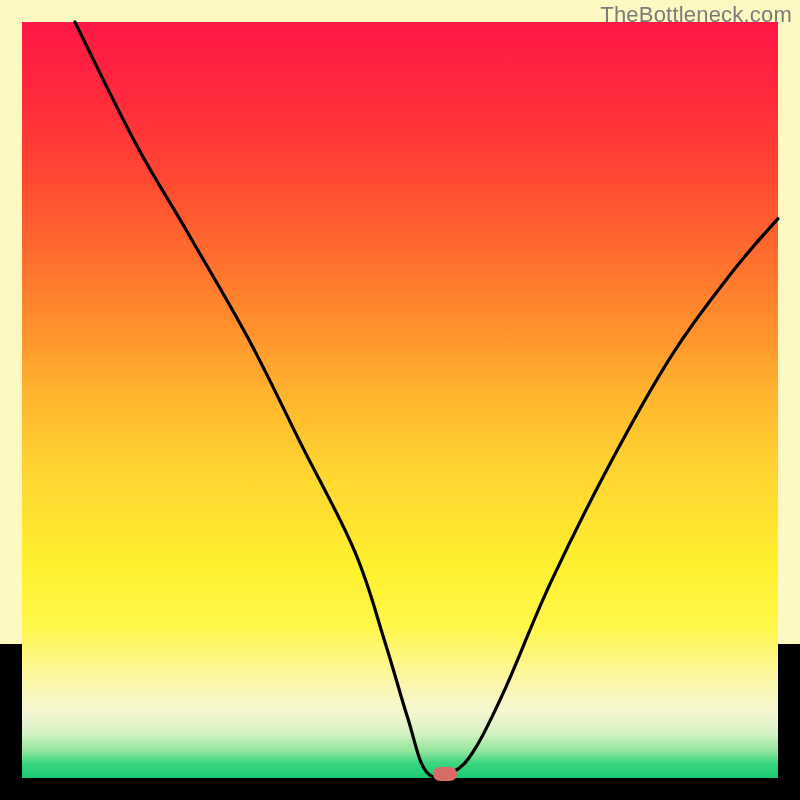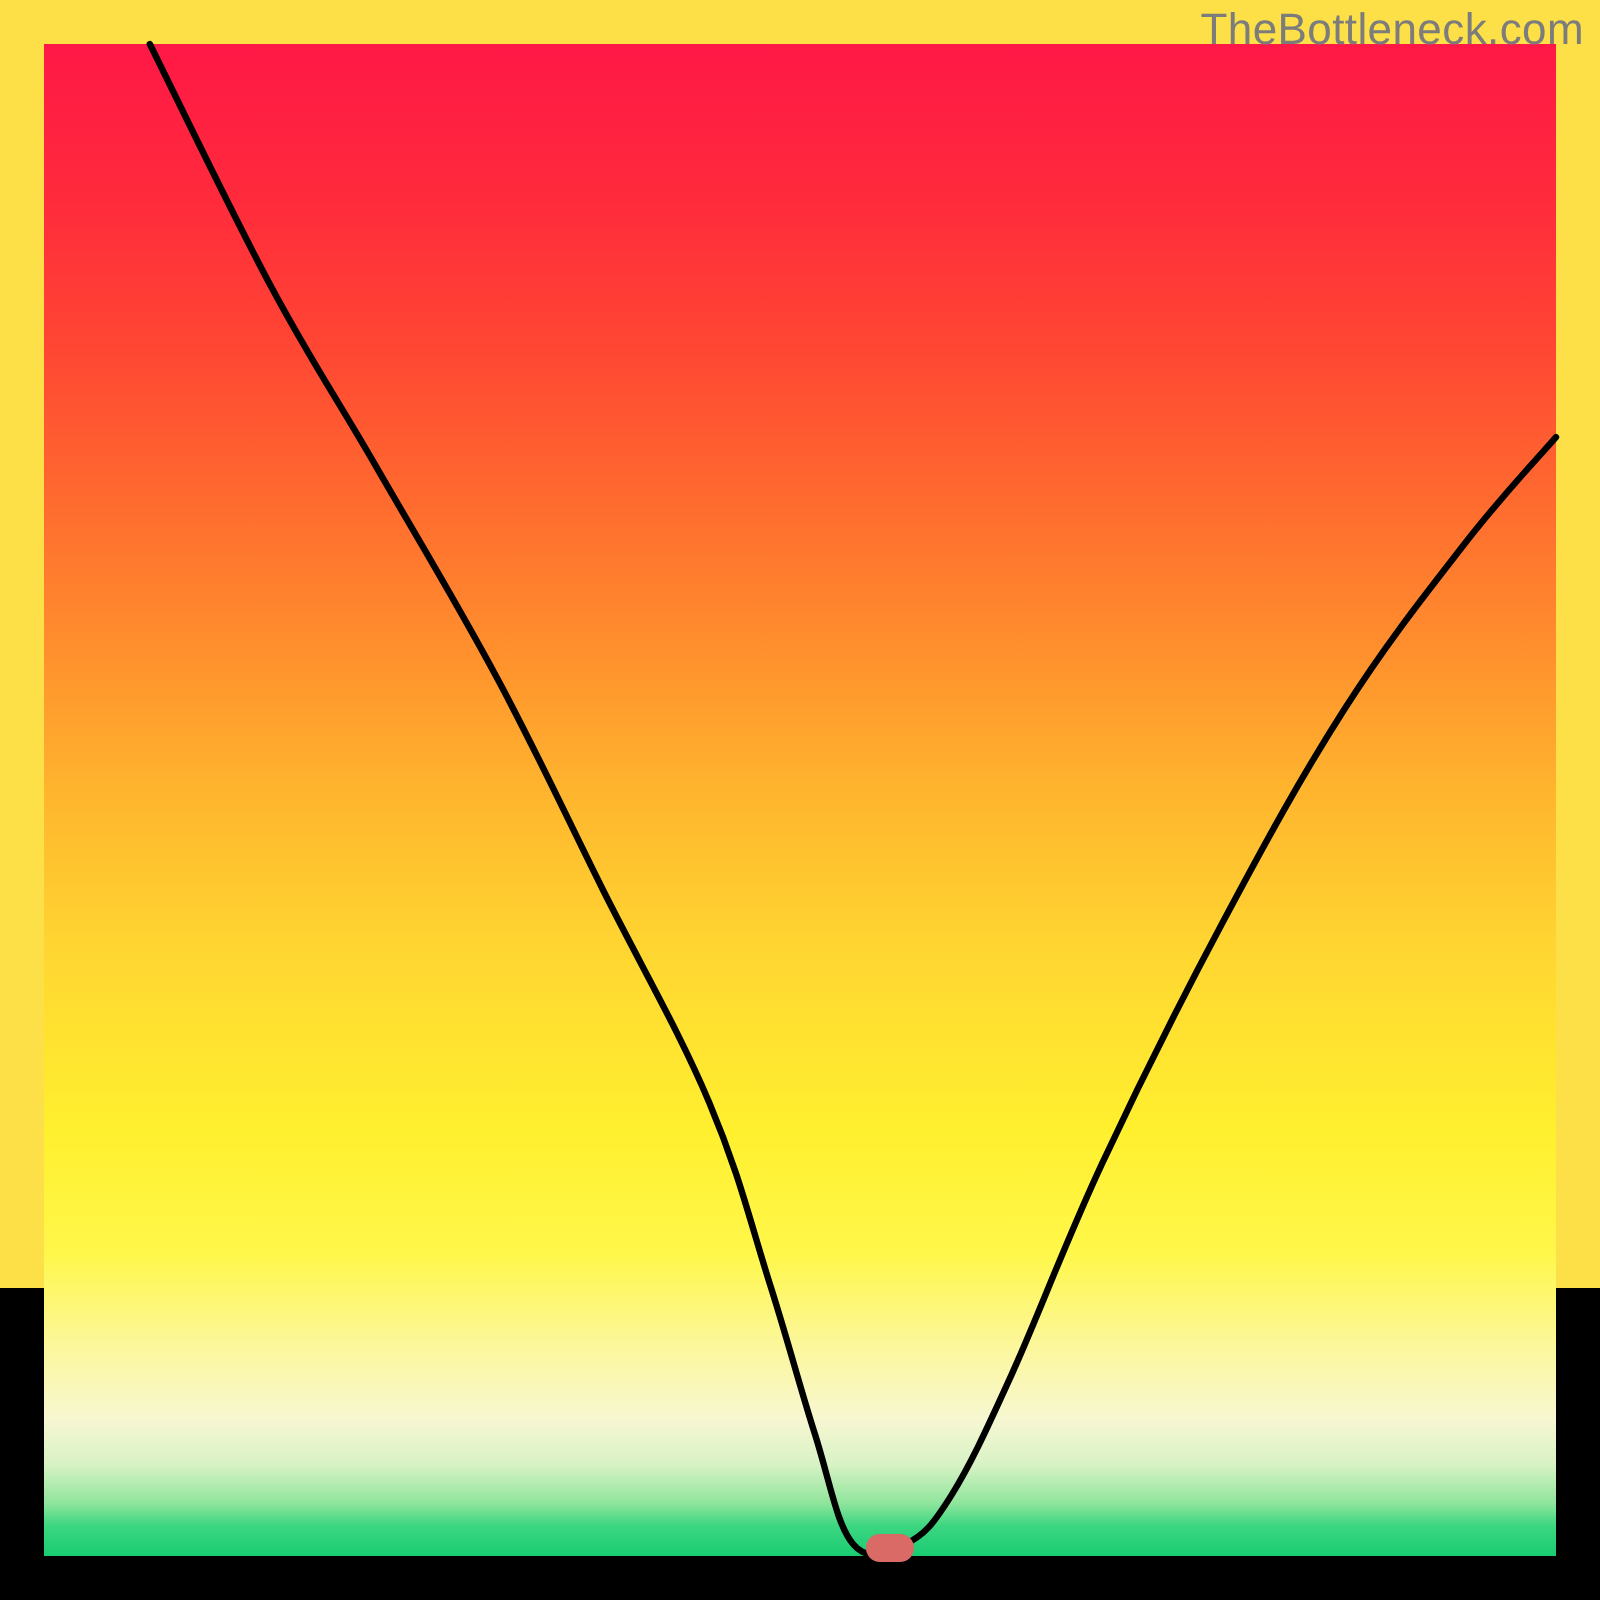--- a/index.html
+++ b/index.html
@@ -8,21 +8,21 @@
     width: 800px;
     height: 800px;
     background: #000;
     overflow: hidden;
     font-family: Arial, Helvetica, sans-serif;
   }
   .frame {
     position: relative;
     width: 800px;
     height: 644px;
-    background: #fde047;
+    background: #fef9c3;
   }
   .plot-area {
     position: absolute;
     left: 22px;
     top: 22px;
     width: 756px;
     height: 756px;
     background: linear-gradient(
       to bottom,
       #ff1846 0%,

